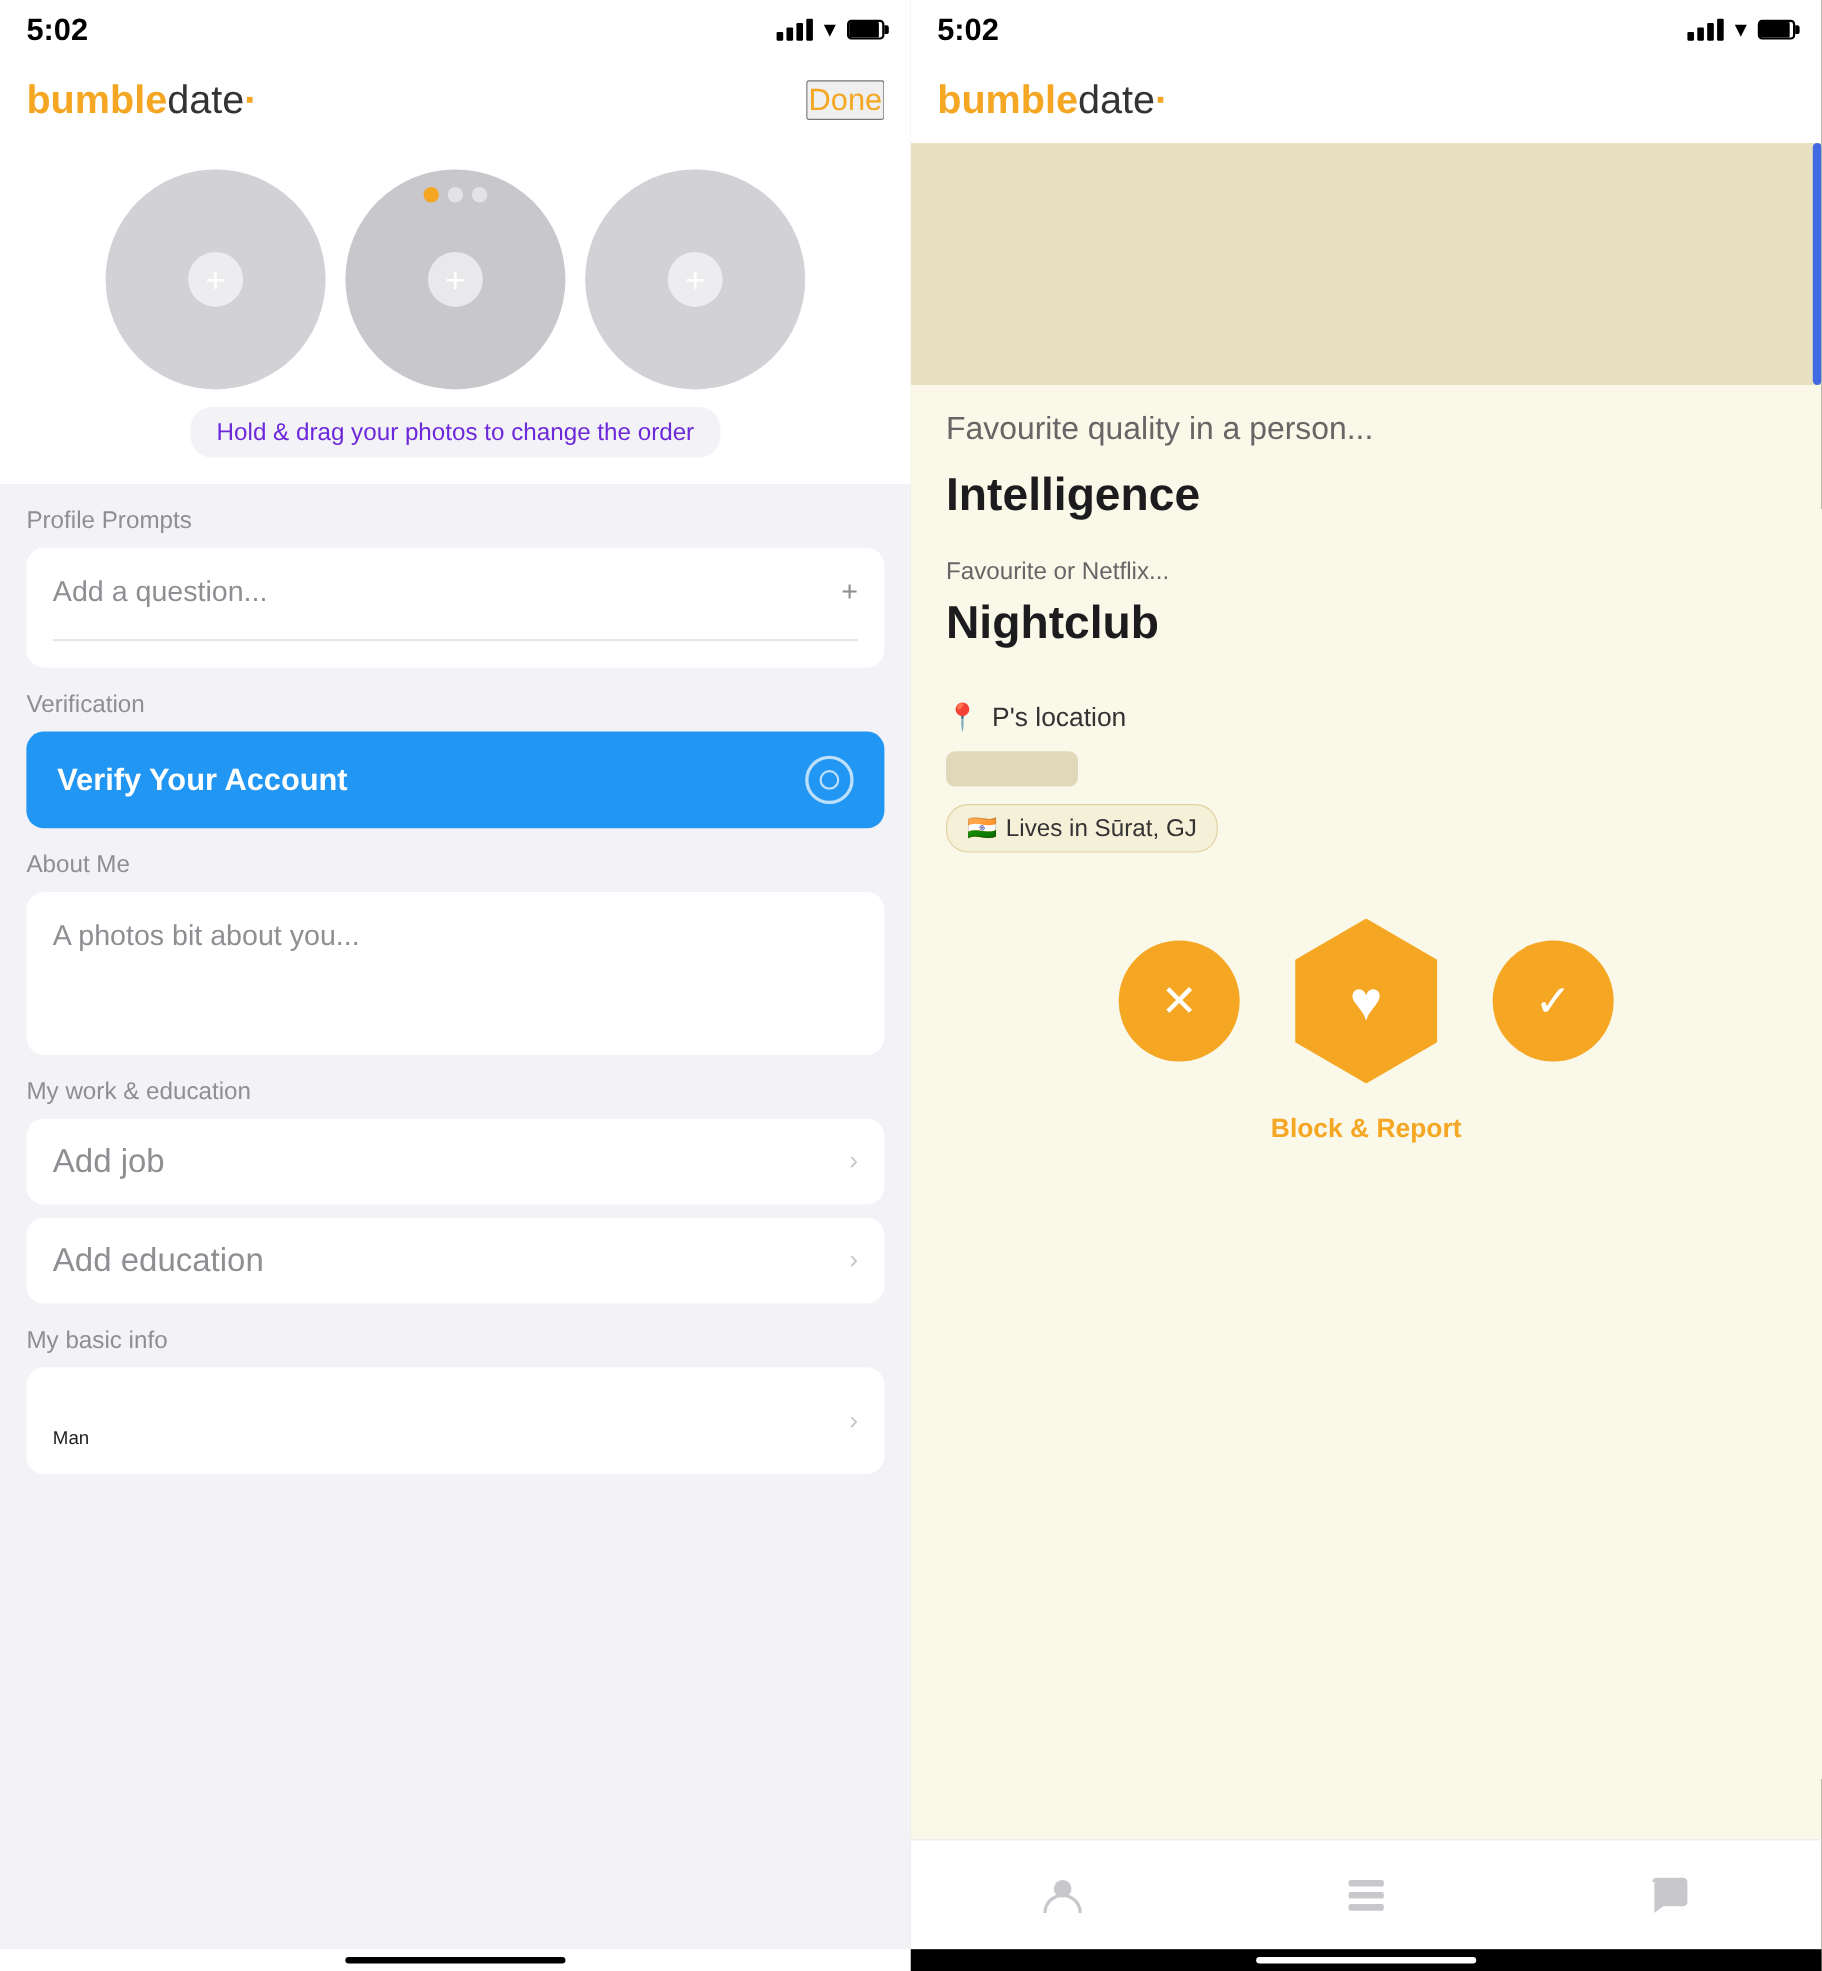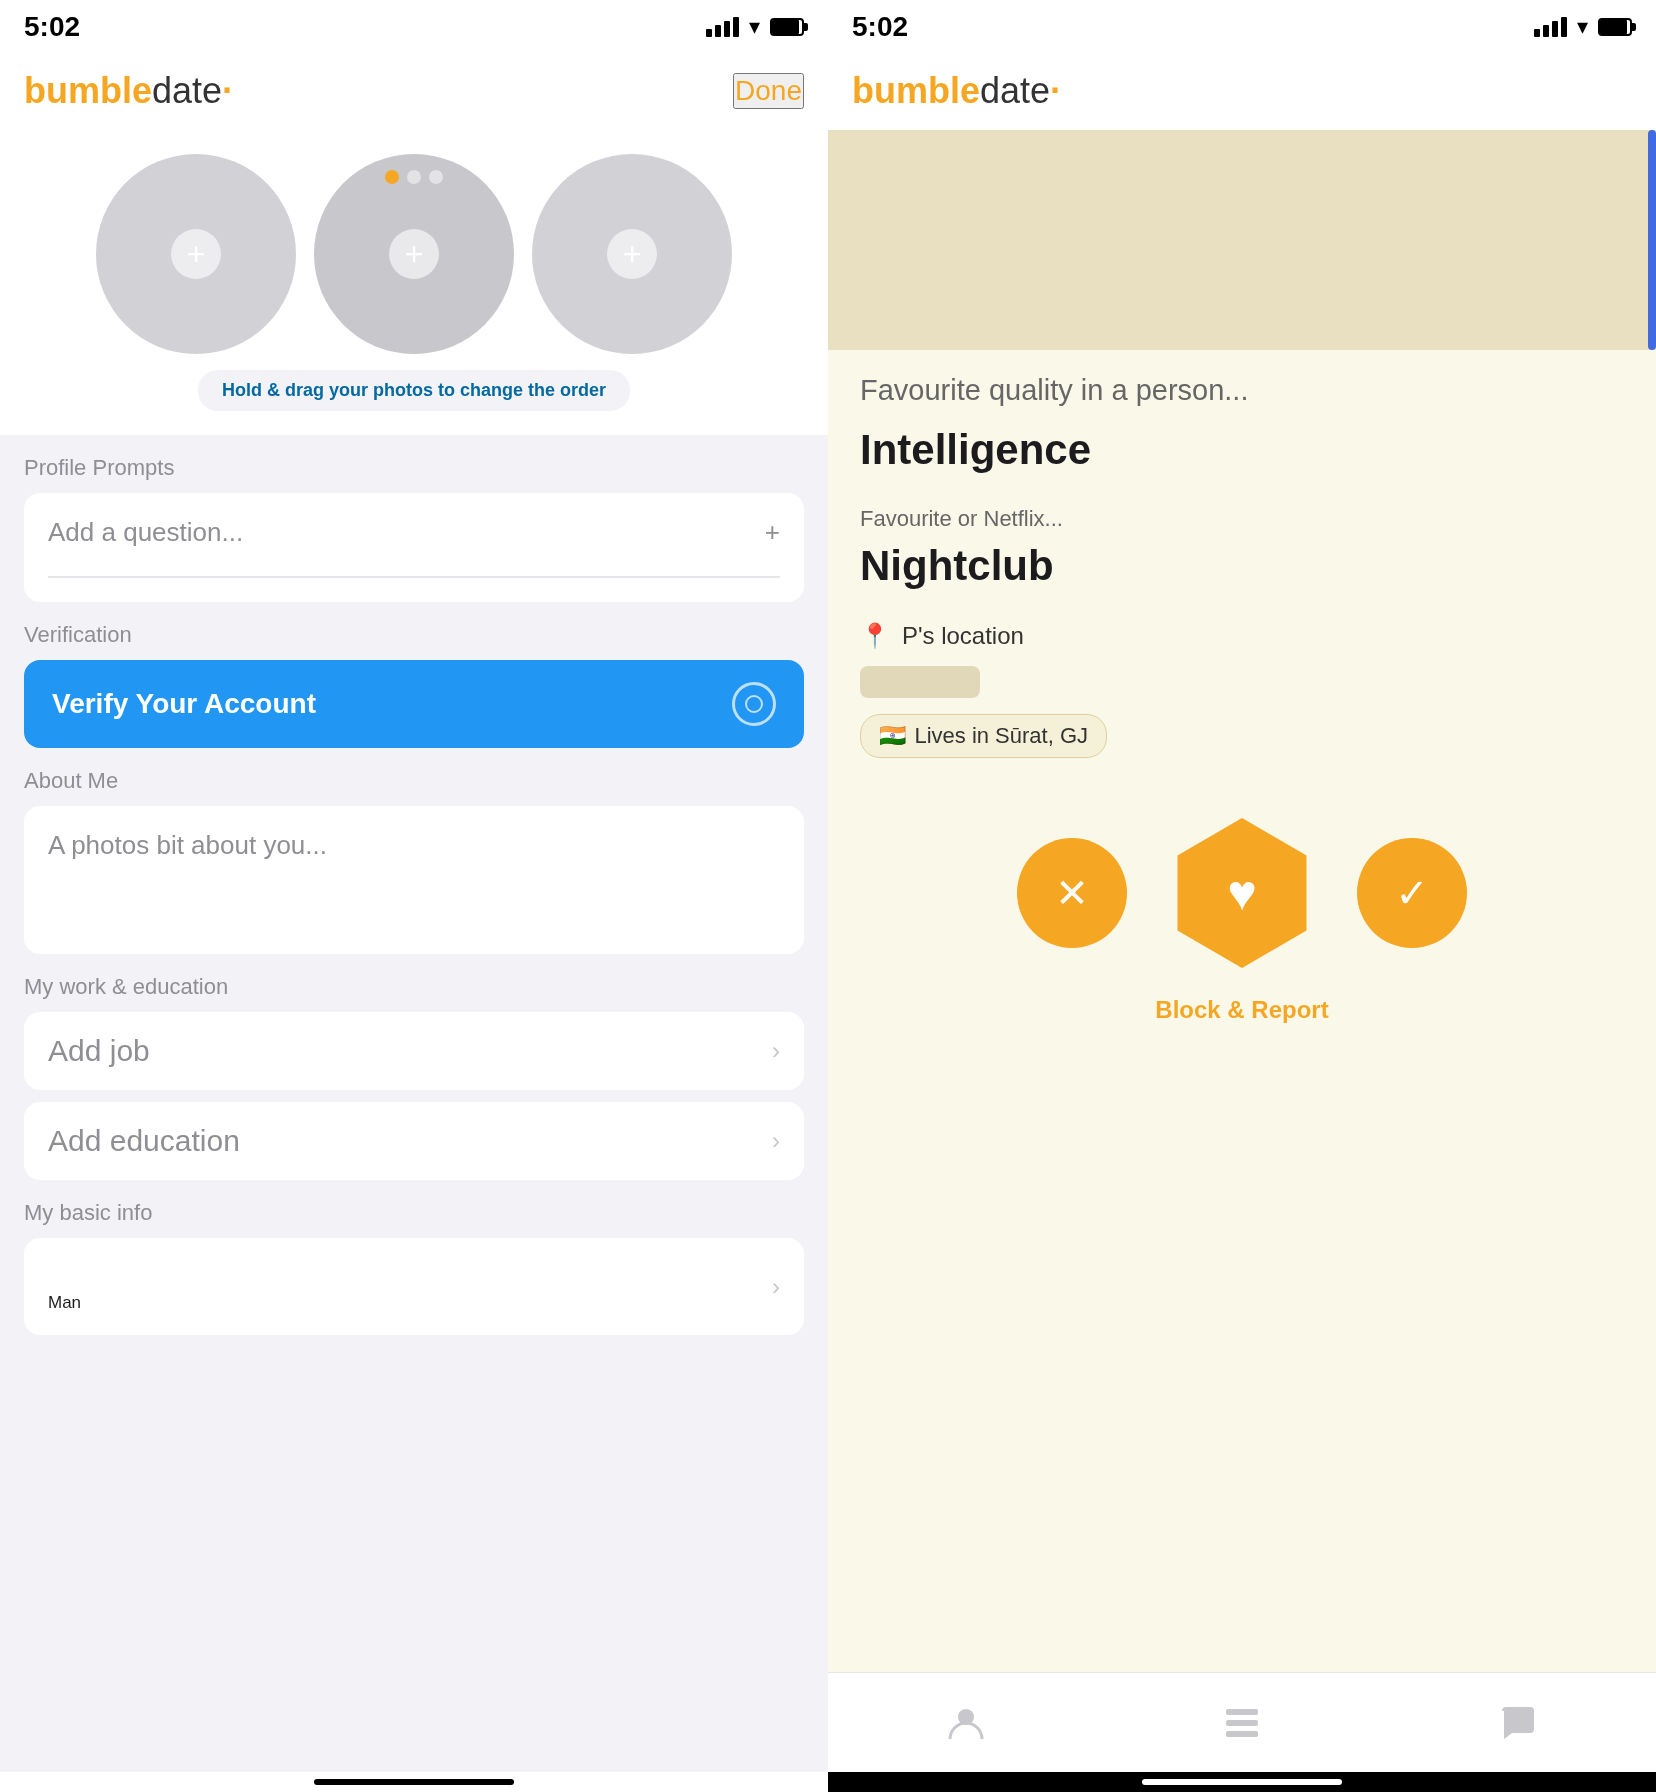--- a/index.html
+++ b/index.html
@@ -144,26 +144,25 @@
     }
     .photo-dot {
       width: 14px; height: 14px;
       border-radius: 50%;
       background: rgba(255,255,255,0.5);
     }
     .photo-dot.active {
       background: #f5a623;
     }
     .photo-hint {
-      font-size: 18px;
-      color: #0369a1;
+      font-size: 22px;
+      color: #6d28d9;
       background: #f2f2f7;
       padding: 10px 24px;
       border-radius: 20px;
-      font-weight: bold;
     }
 
     
     .section-group {
       margin: 20px 0 0;
       padding: 0 24px;
     }
     .section-label {
       font-size: 22px;
       color: #8e8e93;
@@ -331,21 +330,21 @@
 
     .nightclub-label {
       font-size: 22px;
       color: #666;
       margin-bottom: 10px;
     }
     .nightclub-value {
       font-size: 42px;
       font-weight: 700;
       color: #1c1c1e;
-      margin-bottom: 32px;
+      margin-bottom: 48px;
     }
 
     .location-section {
       display: flex;
       align-items: center;
       gap: 12px;
       margin-bottom: 16px;
     }
     .location-icon {
       font-size: 24px;

